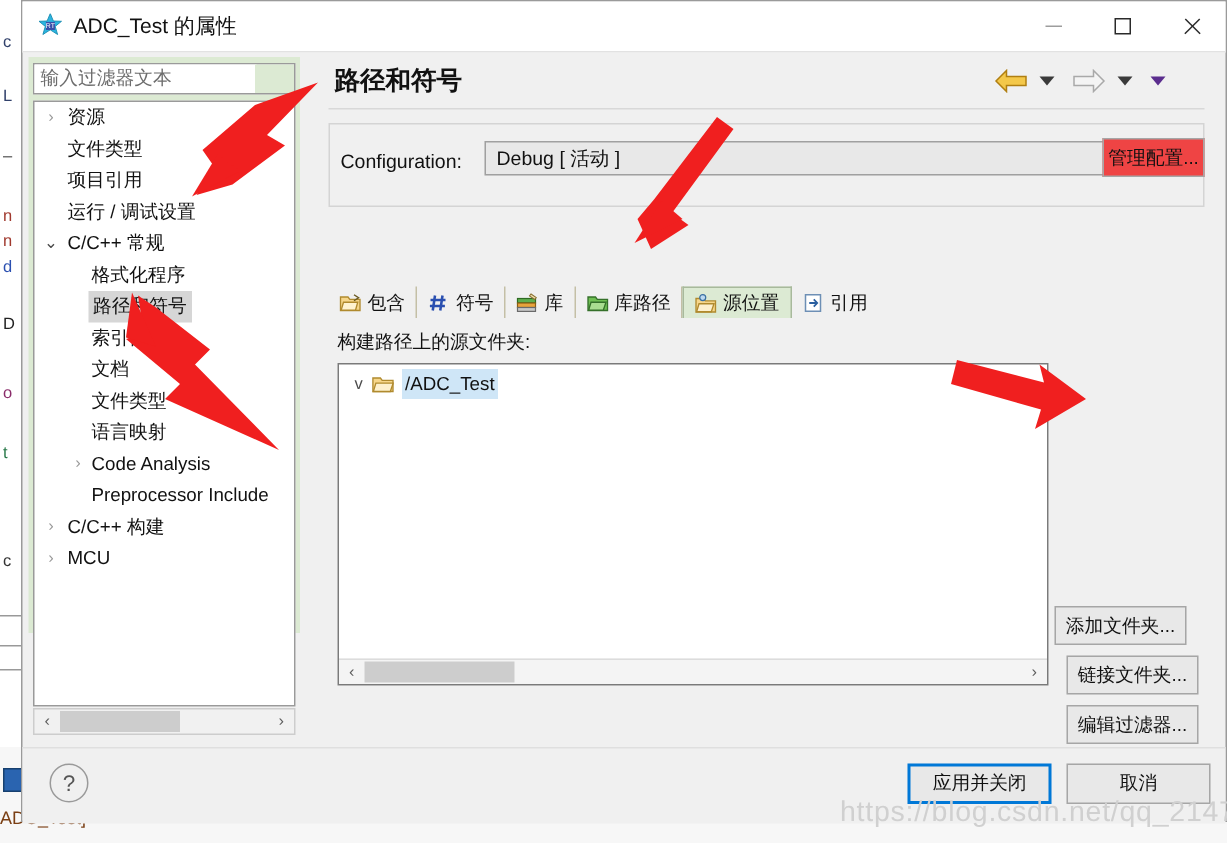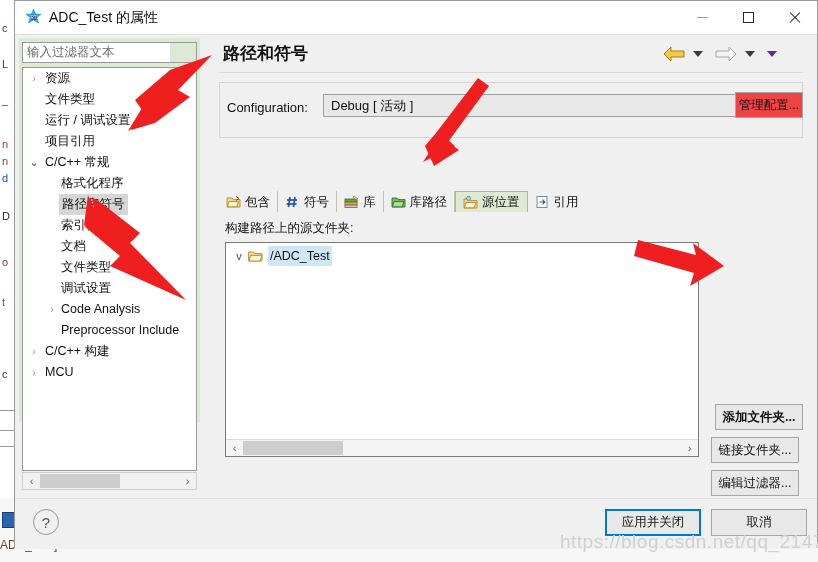--- a/index.html
+++ b/index.html
@@ -106,21 +106,21 @@
   #row-root .ficon{position:absolute;left:22px;top:3px;width:15px;height:13px;}
   #row-root .rlabel{position:absolute;left:42px;top:0;background:#cfe6f7;padding:0 2px;font-size:12.5px;color:#111;}
   #row-filter{position:relative;height:20px;line-height:20px;white-space:nowrap;}
   #row-filter .xicon{position:absolute;left:48px;top:2px;width:16px;height:16px;}
   #row-filter .flabel{position:absolute;left:68px;top:0;font-size:12.5px;color:#111;}
   #list-hscroll{position:absolute;left:0px;bottom:0px;width:472px;height:17px;background:#f4f4f4;border-top:1px solid #dcdcdc;box-sizing:border-box;}
   #list-hscroll .thumb{position:absolute;left:17px;top:1px;width:100px;height:14px;background:#cdcdcd;}
 
   .sidebtn{position:absolute;width:88px;height:26px;background:#e8e8e8;border:1px solid #a6a6a6;
      box-sizing:border-box;font-size:12.5px;color:#111;display:flex;align-items:center;justify-content:center;white-space:nowrap;}
-  #btn-add{right:0;top:192px;font-weight:bold;}
+  #btn-add{right:12px;top:192px;}
   #btn-link{right:4px;top:225px;}
   #btn-editfilter{right:4px;top:258px;}
   #btn-delete{right:4px;top:291px;}
 
   
   #btn-restore{position:absolute;right:94px;top:466px;width:96px;height:26px;background:#e8e8e8;
      border:1px solid #a6a6a6;box-sizing:border-box;font-size:12.5px;display:flex;align-items:center;justify-content:center;color:#111;}
   #btn-apply{position:absolute;right:4px;top:466px;width:84px;height:26px;background:#e8e8e8;
      border:1px solid #a6a6a6;box-sizing:border-box;font-size:12.5px;display:flex;align-items:center;justify-content:center;color:#111;}
 
@@ -206,24 +206,24 @@
 
       <div id="tree-pane">
         <div class="tnode">
           <span class="arw" style="left:4px;">›</span>
           <span class="lab" style="left:22px;">资源</span>
         </div>
         <div class="tnode">
           <span class="lab" style="left:22px;">文件类型</span>
         </div>
         <div class="tnode">
+          <span class="lab" style="left:22px;">项目引用</span>
+        </div>
+        <div class="tnode">
           <span class="lab" style="left:22px;">运行 / 调试设置</span>
-        </div>
-        <div class="tnode">
-          <span class="lab" style="left:22px;">项目引用</span>
         </div>
         <div class="tnode">
           <span class="arw" style="left:4px;color:#4c4c4c;">⌄</span>
           <span class="lab" style="left:22px;">C/C++ 常规</span>
         </div>
         <div class="tnode">
           <span class="lab" style="left:38px;">格式化程序</span>
         </div>
         <div class="tnode sel">
           <span class="lab" style="left:36px;">路径和符号</span>
@@ -231,21 +231,21 @@
         <div class="tnode">
           <span class="lab" style="left:38px;">索引器</span>
         </div>
         <div class="tnode">
           <span class="lab" style="left:38px;">文档</span>
         </div>
         <div class="tnode">
           <span class="lab" style="left:38px;">文件类型</span>
         </div>
         <div class="tnode">
-          <span class="lab" style="left:38px;">调试设置</span>
+          <span class="lab" style="left:38px;">语言映射</span>
         </div>
         <div class="tnode">
           <span class="arw" style="left:22px;">›</span>
           <span class="lab" style="left:38px;">Code Analysis</span>
         </div>
         <div class="tnode">
           <span class="lab" style="left:38px;">Preprocessor Include</span>
         </div>
         <div class="tnode">
           <span class="arw" style="left:4px;">›</span>

